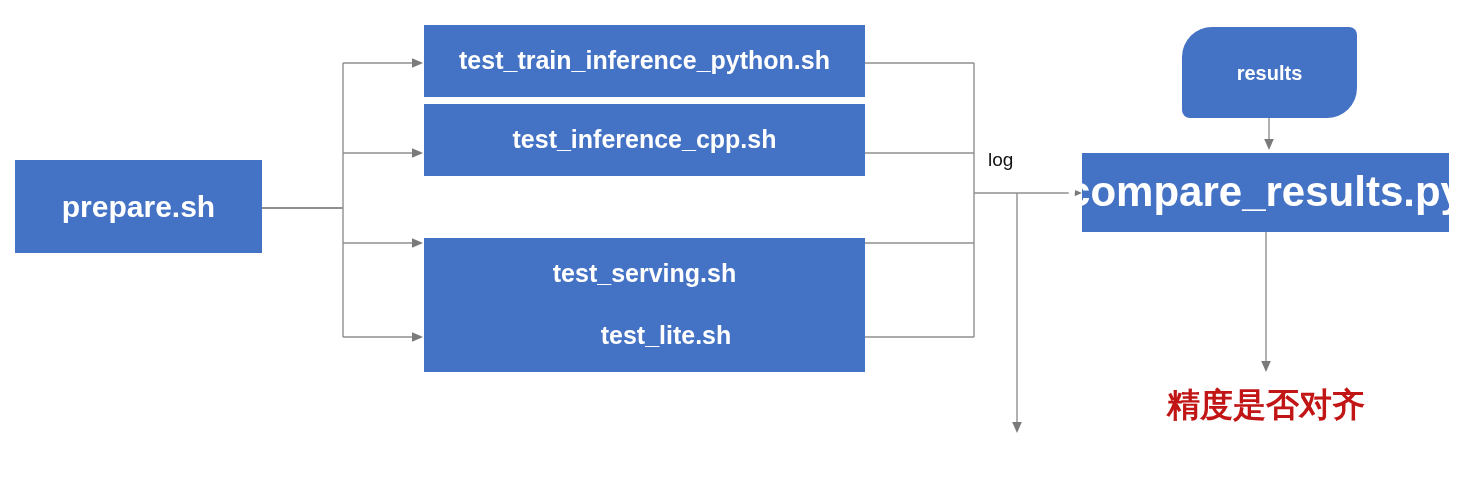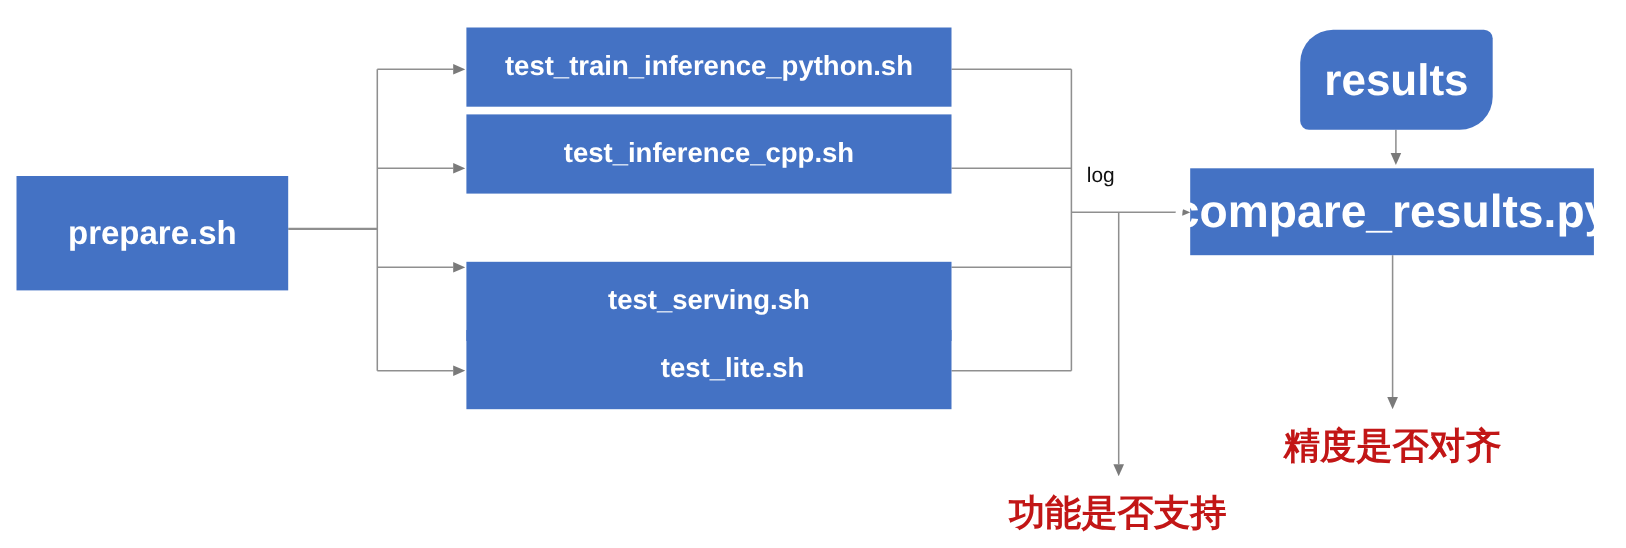--- a/index.html
+++ b/index.html
@@ -24,29 +24,29 @@
   .node {
     position: absolute;
     background: var(--node-fill);
     color: var(--node-text);
     display: flex; align-items: center; justify-content: center;
     font-weight: bold;
     text-align: center;
     line-height: 1.1;
     white-space: nowrap;
   }
-  .node-prepare   { left: 15px;   top: 160px; width: 247px; height: 104px; font-size: 30px; }
+  .node-prepare   { left: 15px;   top: 160px; width: 247px; height: 93px; font-size: 30px; }
   .node-mid       { left: 424px;  width: 441px; height: 72px; font-size: 25px; }
   .node-test-train   { top: 25px;  }
   .node-test-cpp     { top: 104px; }
   .node-test-serving { top: 207px; margin-top: 31px; }
   .node-test-lite    { top: 300px; padding-left: 43px; }
   .node-results {
     left: 1182px; top: 27px; width: 175px; height: 91px;
-    font-size: 40px;
+    font-size: 20px;
     border-radius: 30px 8px 30px 8px;
   }
   .node-compare { left: 1082px; top: 153px; width: 367px; height: 79px; font-size: 42px; }
 
   .edge-label {
     position: absolute;
     left: 988px; top: 149px;
     font-size: 19px;
     color: var(--edge-label-text);
     white-space: nowrap;
@@ -108,17 +108,16 @@
   <div class="node node-mid node-test-serving">test_serving.sh</div>
 
   <div class="node node-mid node-test-lite">test_lite.sh</div>
 
   <div class="node node-results">results</div>
 
   <div class="node node-compare">compare_results.py</div>
 
   <div class="edge-label">log</div>
 
-  <div class="outcome outcome-function">功能是否支持</div>
 
   <div class="outcome outcome-precision">精度是否对齐</div>
 
 </div>
 
 </body></html>

